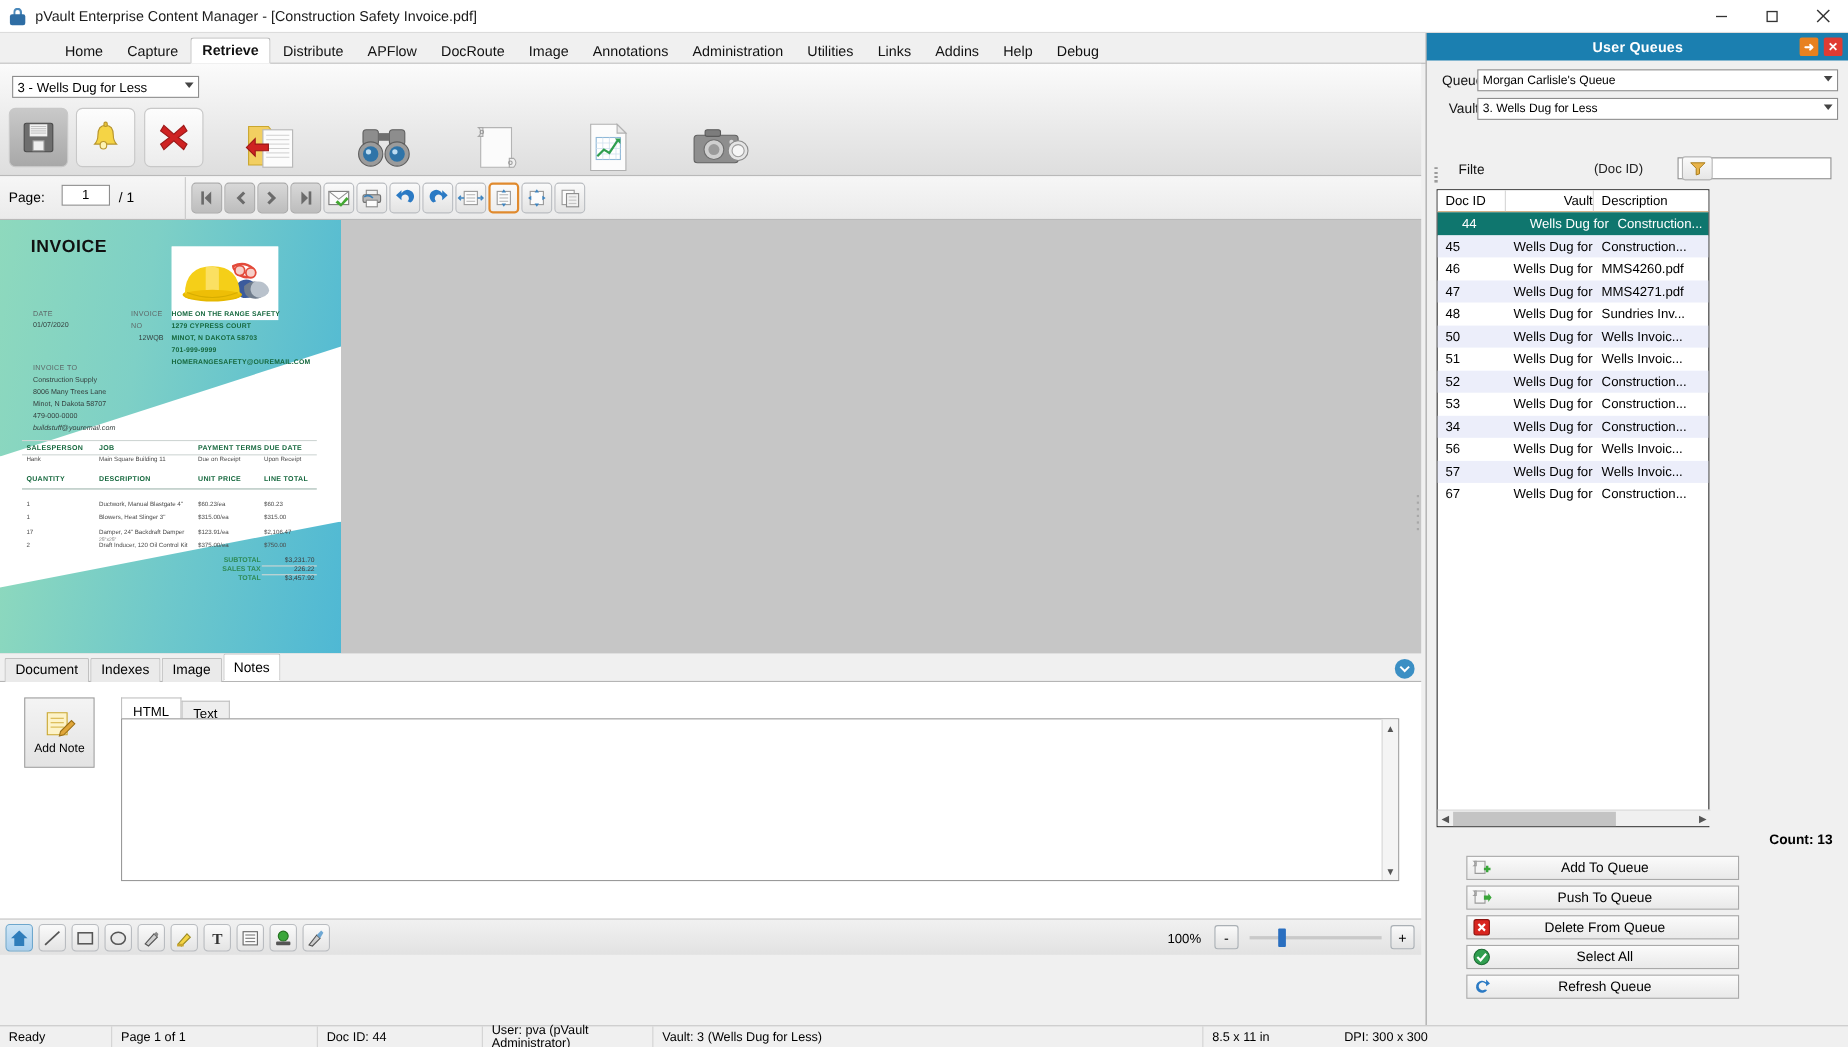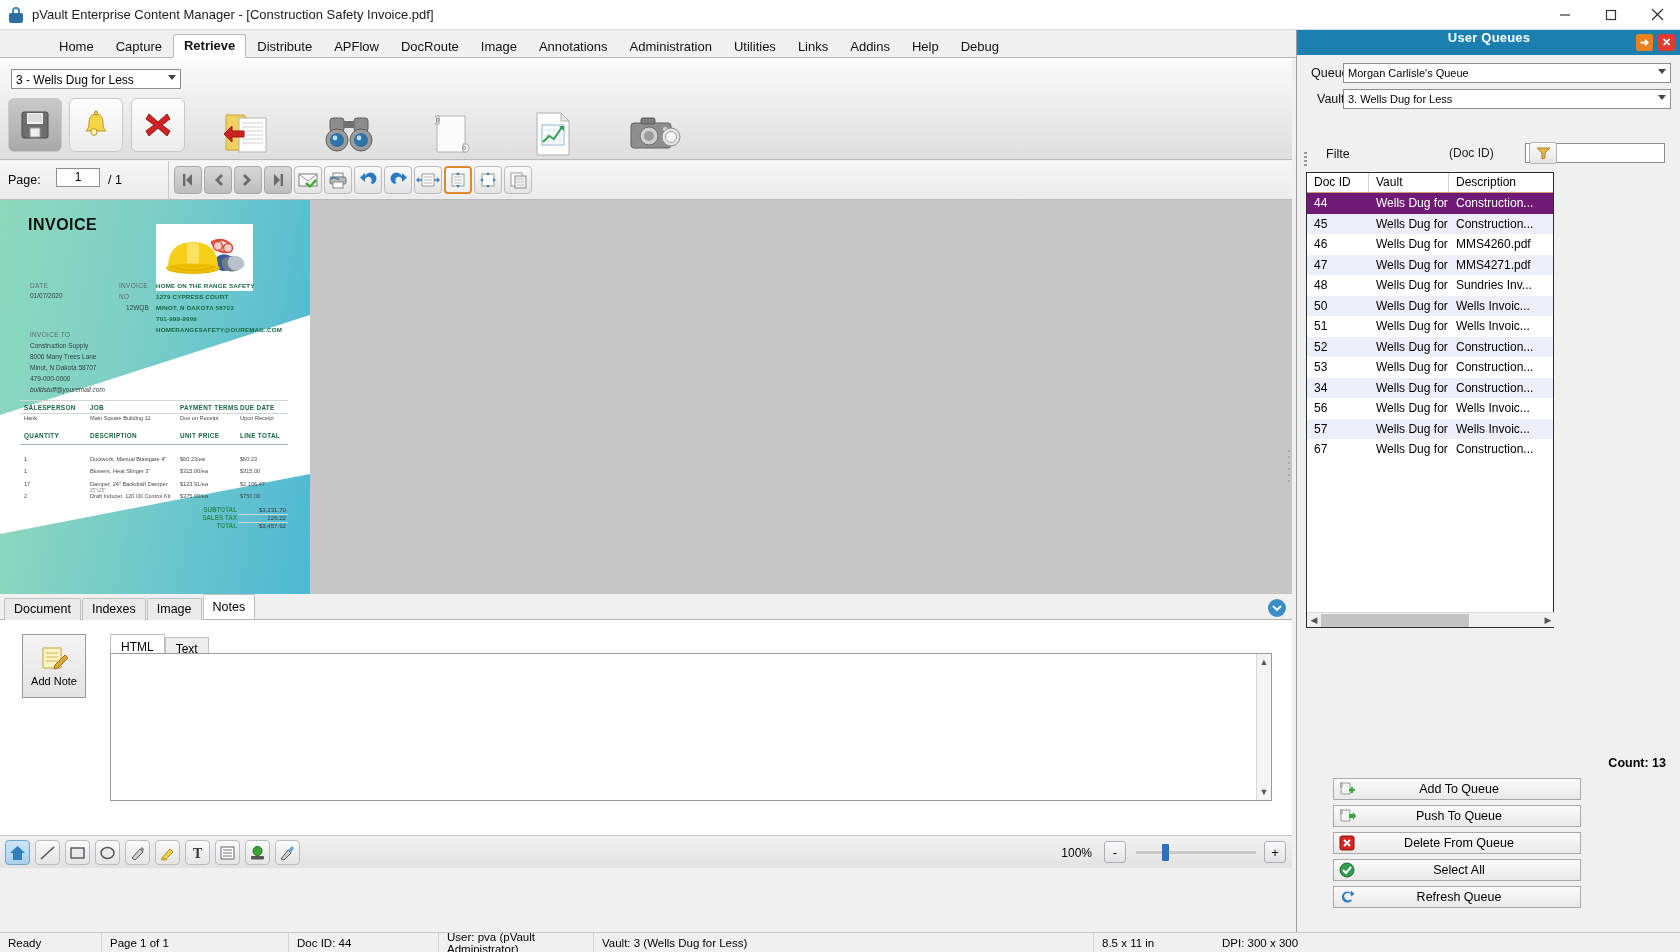--- a/index.html
+++ b/index.html
@@ -208,21 +208,21 @@
   }
   .sb-cell{ height:20px; display:flex; align-items:center; padding-left:8px; border-right:1px solid #d2d2d2;}
 
   
   .rpanel{
     position:absolute; left:1296px; top:30px; width:384px; height:902px;
     background:#f0f0f0; border-left:1px solid #9e9e9e;
   }
   .rp-header{
     position:absolute; left:0; top:0; width:384px; height:25px;
-    background:#1b7fb0; display:flex; justify-content:center;
+    background:#1b7fb0; display:flex; align-items:center; justify-content:center;
   }
   .rp-header .t{ color:#fff; font-size:13px; font-weight:bold; letter-spacing:.2px;}
   .rp-hbtn{ position:absolute; top:4px; width:17px;height:17px; border-radius:2px;
             display:flex;align-items:center;justify-content:center; font-size:11px; color:#fff; font-weight:bold;}
   .rp-hbtn.pin{ right:28px; background:#e8811f; }
   .rp-hbtn.x{ right:6px; background:#e03b32; }
   .rlab{ position:absolute; font-size:12.5px; color:#111; }
   .rsel{
     position:absolute; background:#fff; border:1px solid #8d8d8d; height:20px;
     font-size:11px; line-height:18px; padding-left:4px; padding-right:16px; color:#000;
@@ -238,25 +238,25 @@
     display:flex;align-items:center;justify-content:center;
   }
 
   
   .grid{
     position:absolute; left:9px; top:143px; width:250px; height:580px;
     background:#fff; border:1px solid #2c2c2c;
   }
   .ghead{ display:flex; height:20px; background:#fff; border-bottom:1px solid #c9a06f; }
   .gh{ font-size:12px; padding:2px 0 0 7px; border-right:1px solid #d5d5d5; overflow:hidden; white-space:nowrap;}
-  .gh.c1{ width:62px; } .gh.c2{ width:80px; } .gh.c3{ width:90px; border-right:none;}
+  .gh.c1{ width:62px; } .gh.c2{ width:80px;text-align:right; } .gh.c3{ width:90px; border-right:none;}
   .gbody{ position:relative; }
   .grow{ display:flex; height:20.5px; align-items:center; }
   .grow.alt{ background:#eceefa; }
-  .grow.sel{ background:#701a75; }
+  .grow.sel{ background:#0f766e;padding-left:15px; }
   .gc{ font-size:12px; padding-left:7px; overflow:hidden; white-space:nowrap; }
   .gc.c1{ width:62px;} .gc.c2{ width:80px;} .gc.c3{ width:90px;}
   .grow.sel .gc{ color:#fff; }
   .ghscroll{
     position:absolute; left:0; bottom:0; width:248px; height:15px;
     background:#f0f0f0; border-top:1px solid #dadada; display:flex; align-items:center;
   }
   .ghs-arrow{ width:14px; text-align:center; font-size:9px; color:#555;}
   .ghs-thumb{ height:13px; background:#c4c4c4; }
 
@@ -795,21 +795,21 @@
     <div style="position:absolute; left:228px; top:113px;"></div>
     <div class="fbtn" style="left:229px; top:112px; width:0; height:0; border:none;"></div>
 
     <div class="fbtn" style="left:229px; top:112px; width:0;height:0;border:0;"></div>
     <div style="position:absolute; left:232px; top:112px; width:28px; height:22px; border:1px solid #b3b3b3; border-radius:3px; background:linear-gradient(#fafafa,#e6e6e6); display:flex; align-items:center; justify-content:center;">
       <svg width="15" height="14" viewBox="0 0 15 14">
         <path d="M1 2 H14 L9 7 V12 L6 13 V7 Z" fill="#e8b34a" stroke="#a87c1b" stroke-width="0.9"></path>
       </svg>
     </div>
 
-    <div class="grid" style="left:9px; top:142px; width:248px; height:456px;">
+    <div class="grid" style="left:9px; top:142px; width:248px; height:580px;">
       <div class="ghead">
         <div class="gh c1">Doc ID</div>
         <div class="gh c2">Vault</div>
         <div class="gh c3">Description</div>
       </div>
       <div class="gbody">
         <div class="grow sel">
           <div class="gc c1">44</div>
           <div class="gc c2">Wells Dug for Less</div>
           <div class="gc c3">Construction...</div>

